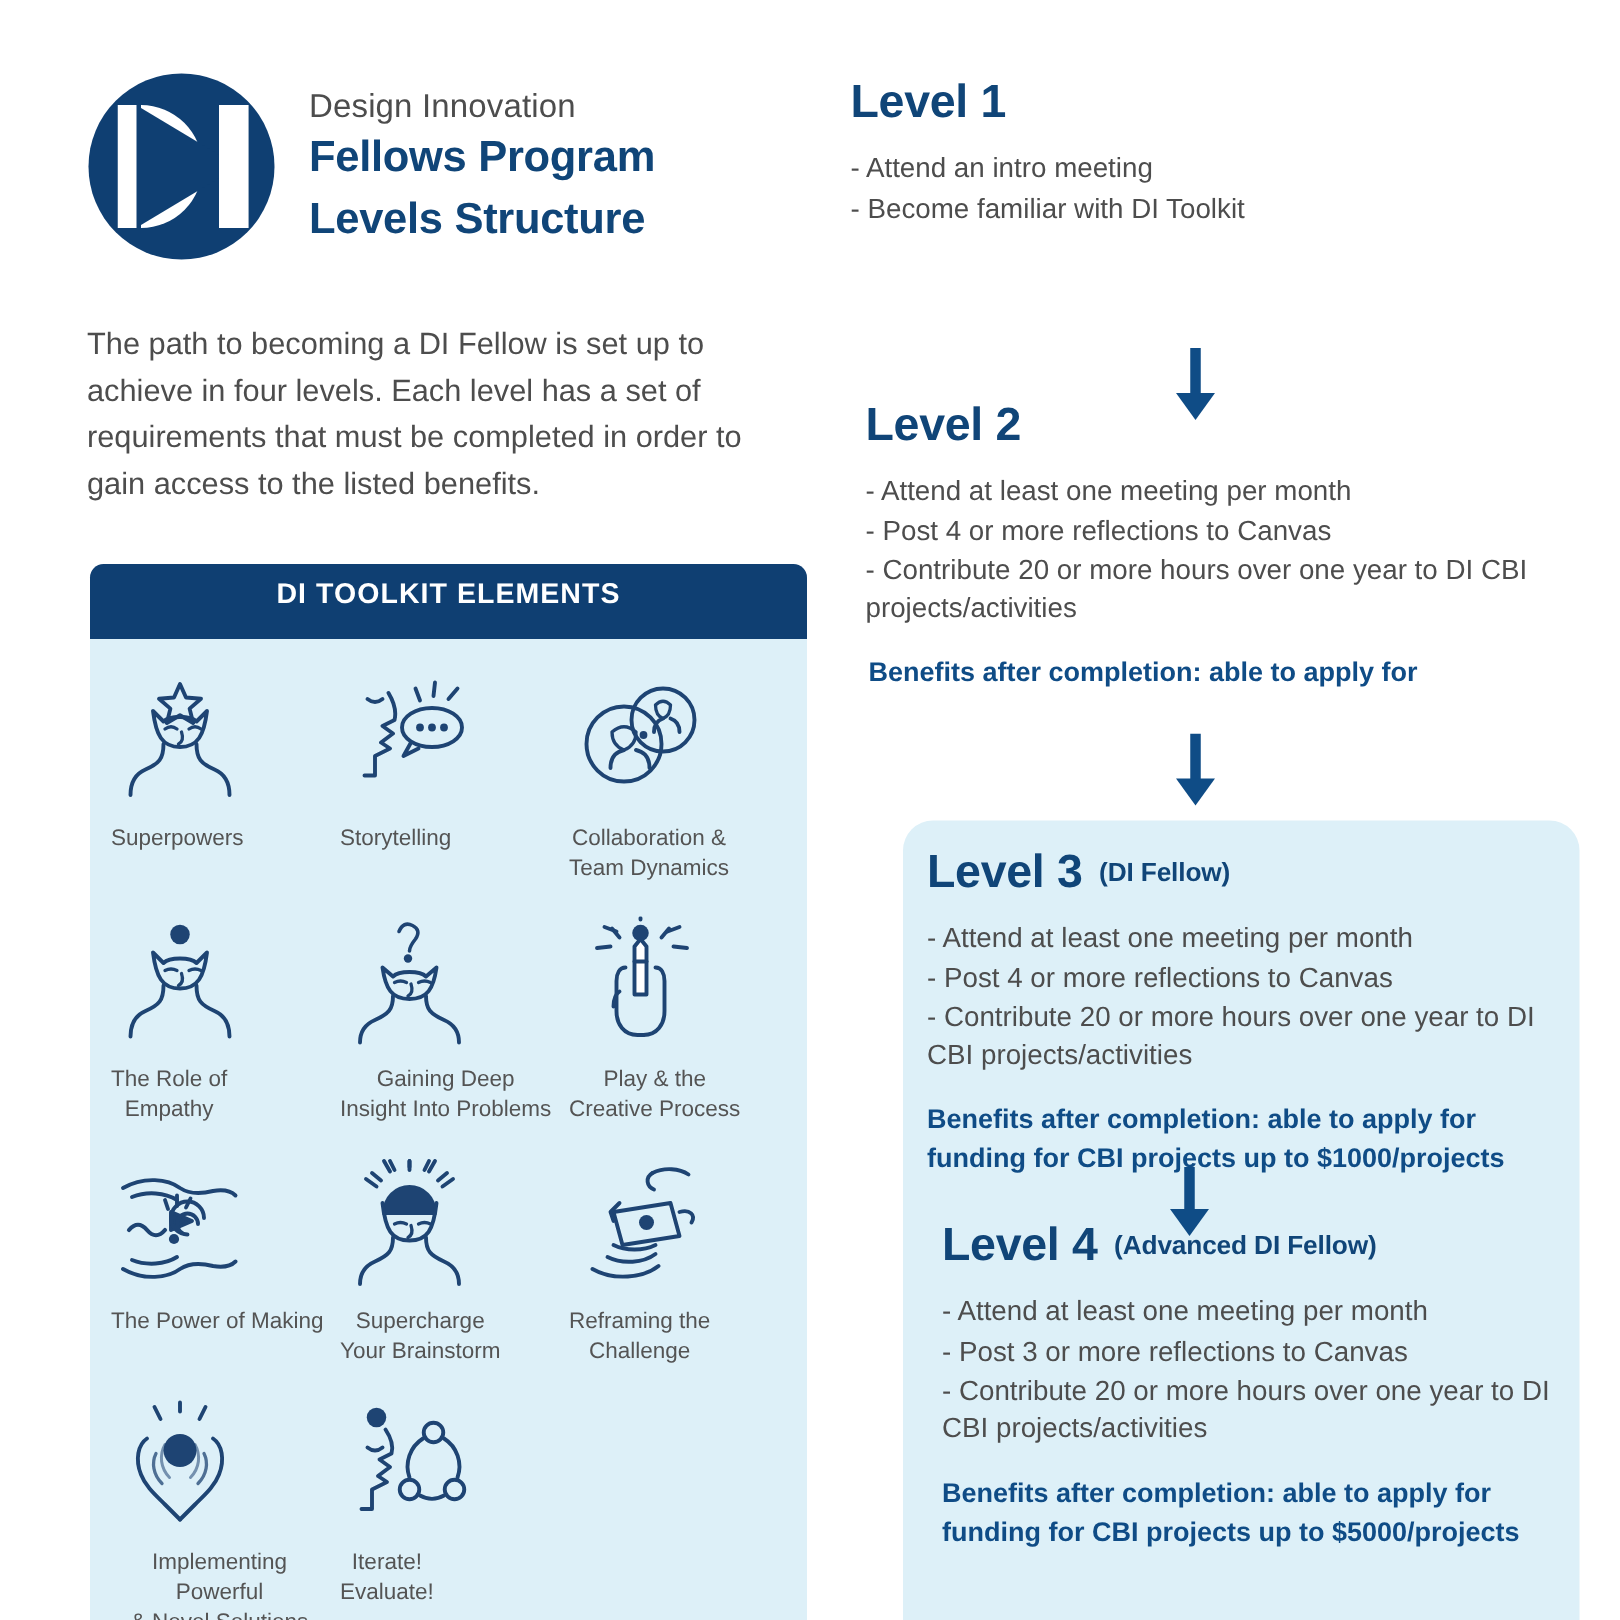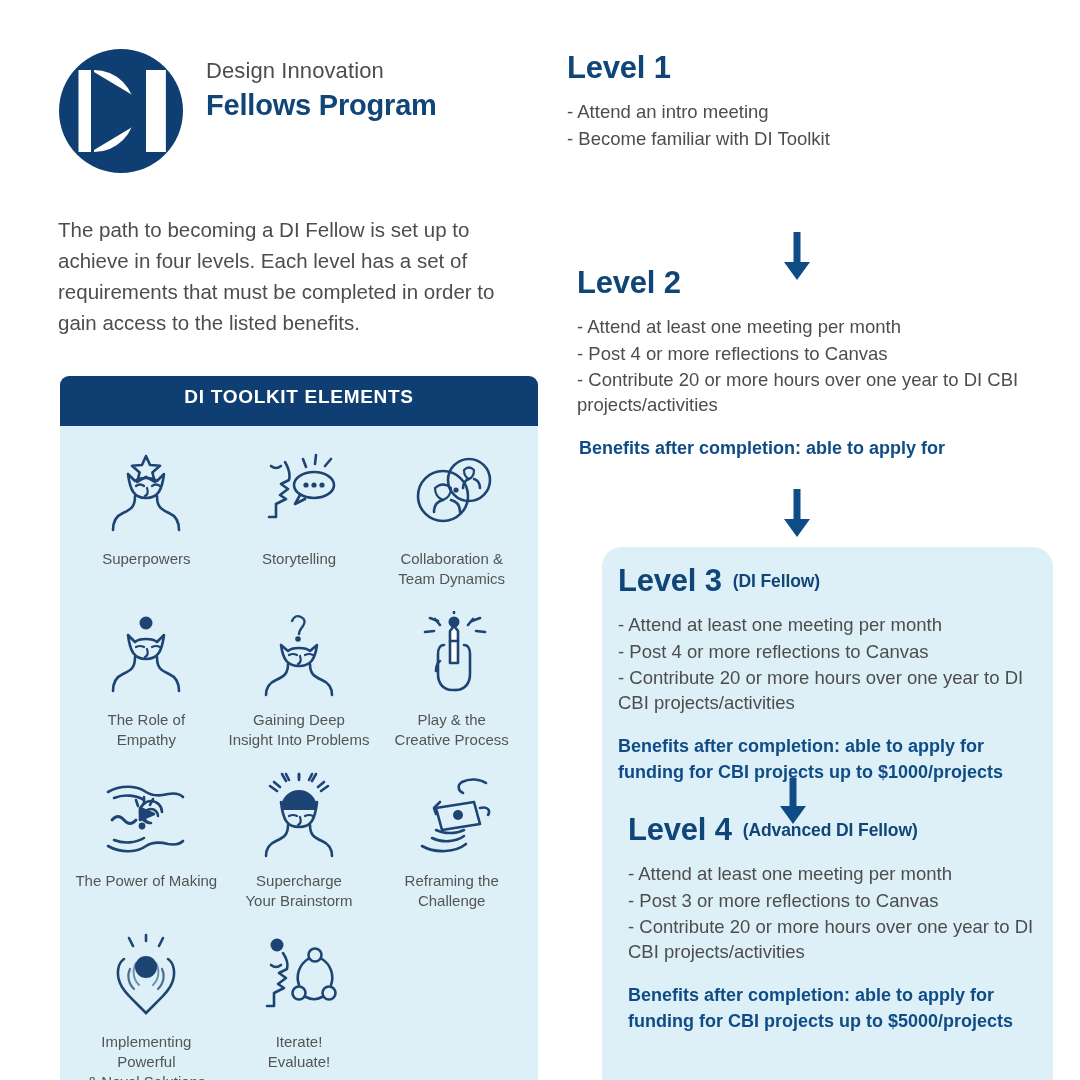--- a/index.html
+++ b/index.html
@@ -42,21 +42,21 @@
     font-size:19px;font-weight:bold;letter-spacing:.7px;
   }
   .toolkit-body{
     background:#ddf0f8;
     border-radius:0 0 18px 18px;
     padding:16px 10px 22px 10px;
     display:grid;grid-template-columns:repeat(3,1fr);
     row-gap:4px;
   }
   .tk-cell{
-    display:flex;flex-direction:column;align-items:center;
+    display:flex;flex-direction:column;align-items:flex-start;
     padding:8px 4px 10px 4px;
   }
   .tk-icon{width:92px;height:92px;display:block;}
   .tk-label{
     margin-top:7px;text-align:center;
     font-size:15px;line-height:1.33;color:#545454;
   }
 
   
   .right-col{position:absolute;left:567px;top:50px;width:470px;}
@@ -114,20 +114,21 @@
           <rect x="88" y="22" width="7" height="82" fill="#ffffff"></rect>
           <rect x="95" y="22" width="12.5" height="82" fill="#ffffff"></rect>
           <rect x="95" y="22" width="12.5" height="82" fill="#ffffff"></rect>
           <rect x="88" y="22" width="6.5" height="82" fill="#ffffff"></rect>
           <rect x="94.5" y="22" width="13" height="82" fill="#ffffff"></rect>
         </svg>
       </div>
       <div class="brand-text">
         <div class="brand-eyebrow">Design Innovation</div>
         <div class="brand-title">Fellows Program</div>
+        <div class="brand-title">Levels Structure</div>
       </div>
     </div>
 
     <div class="intro">The path to becoming a DI Fellow is set up to achieve in four levels. Each level has a set of requirements that must be completed in order to gain access to the listed benefits.</div>
   </div>
 
   <div class="toolkit">
     <div class="toolkit-head">DI TOOLKIT ELEMENTS</div>
     <div class="toolkit-body">
 

